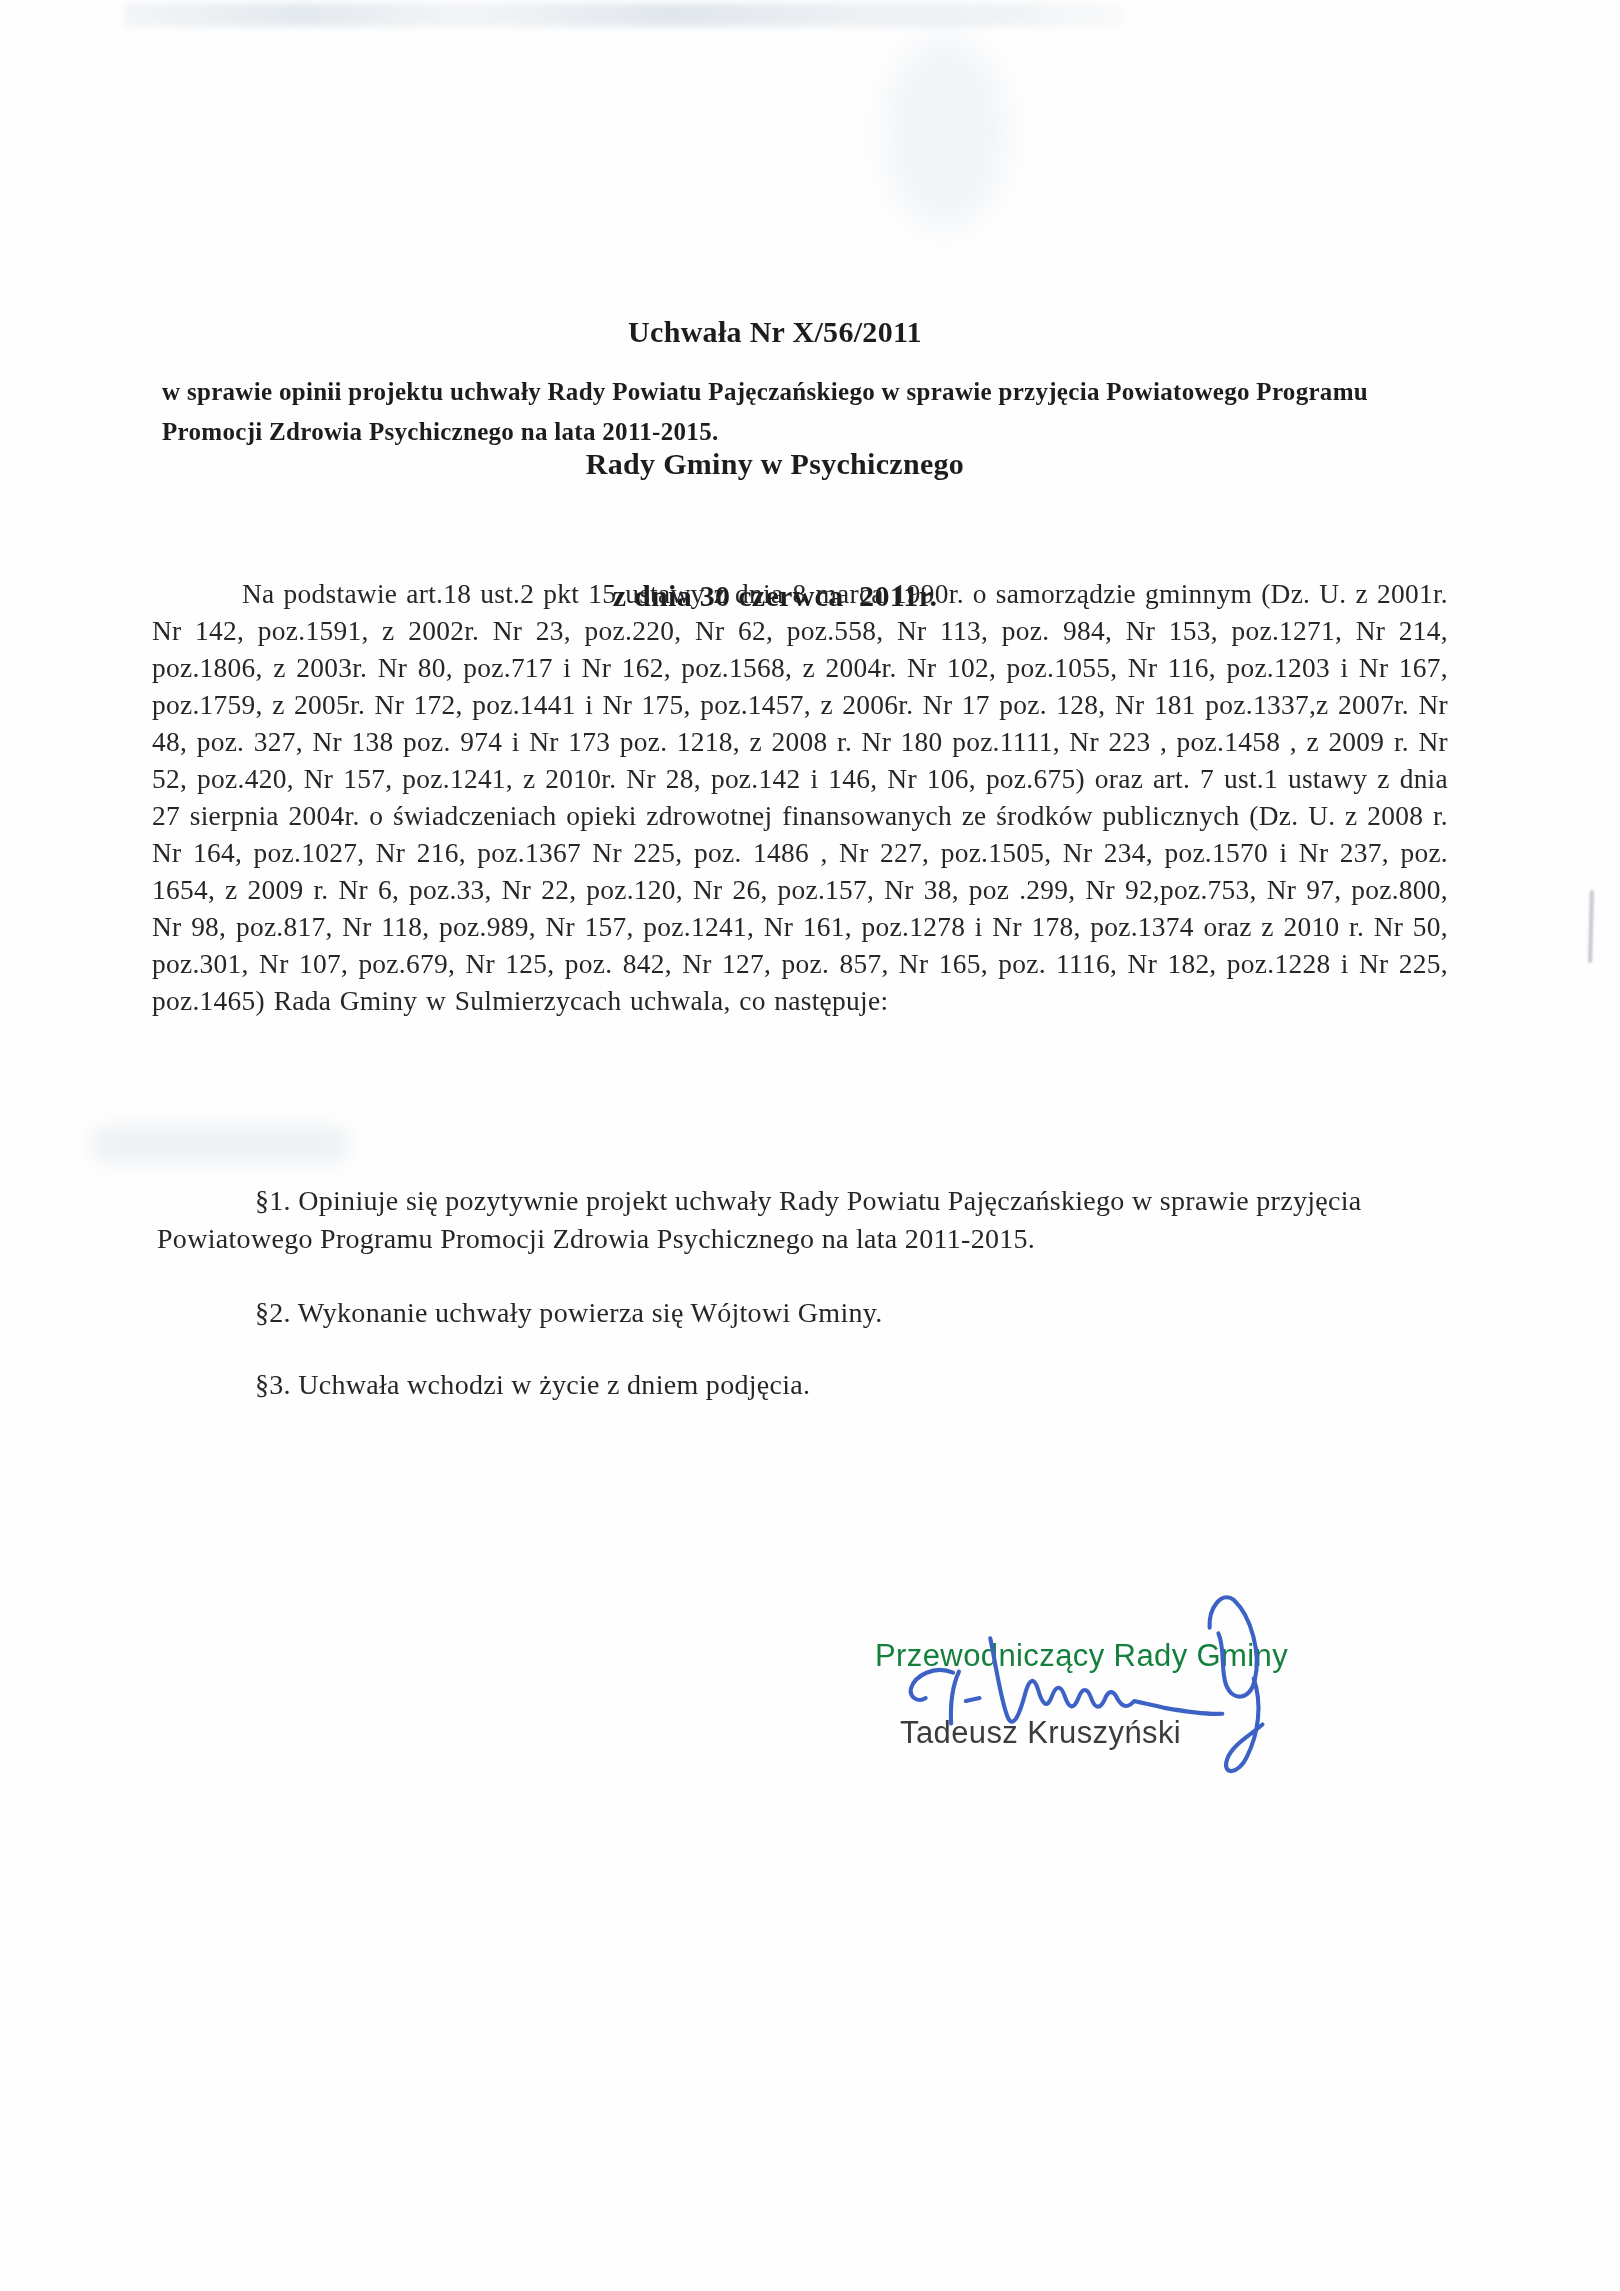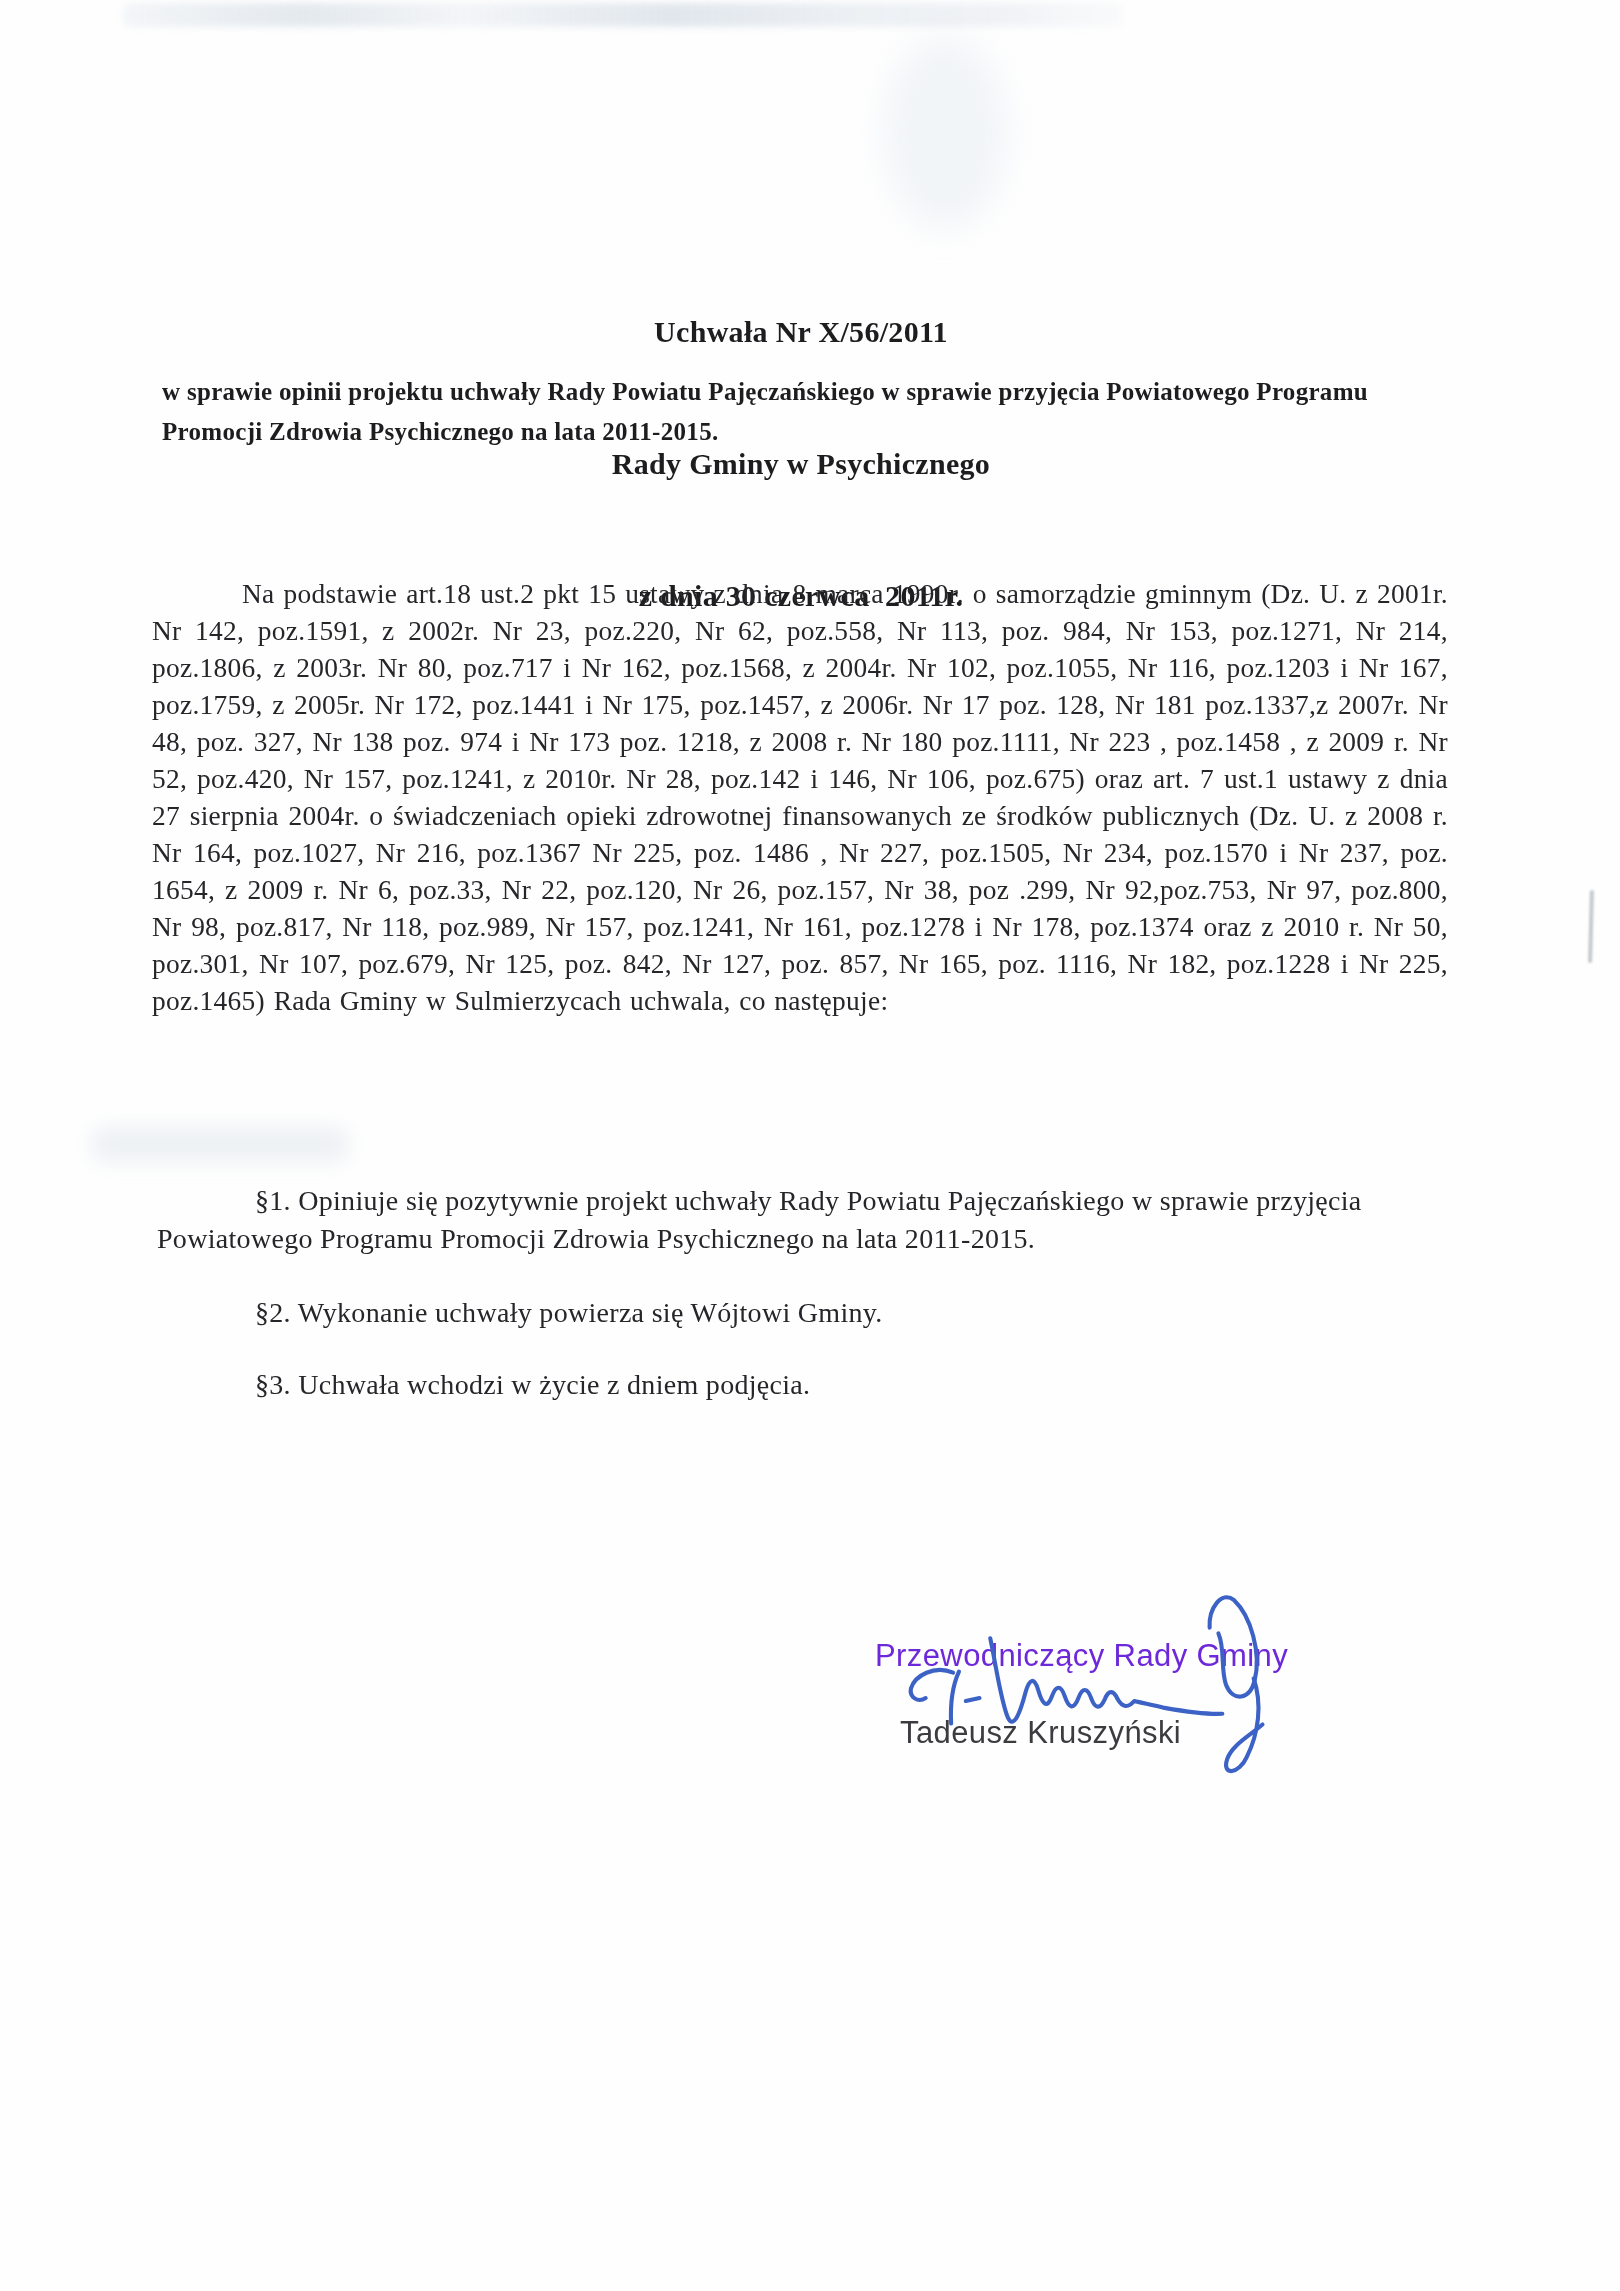--- a/index.html
+++ b/index.html
@@ -42,21 +42,21 @@
     left: 1589px; top: 890px; width: 3.9px; height: 73px;
     background: rgba(148,158,170,0.55);
     filter: blur(1px);
     transform: rotate(1.5deg);
     border-radius: 2px;
   }
 
   
   .heading {
     position: absolute;
-    left: 154px; top: 222px; width: 1294px;
+    left: 128px; top: 222px; width: 1294px;
     text-align: center;
     font-weight: bold;
     font-size: 30px;
     line-height: 44px;
     color: #1d1d20;
     letter-spacing: 0.3px;
     white-space: pre-wrap;
   }
   .subject {
     position: absolute;
@@ -91,21 +91,21 @@
   .s1 { top: 1182px; }
   .s2 { top: 1294px; }
   .s3 { top: 1366px; }
 
   
   .sig-role {
     position: absolute;
     left: 875px; top: 1638px;
     font-family: "Liberation Sans", "DejaVu Sans", sans-serif;
     font-size: 31px;
-    color: #6d28d9;
+    color: #15803d;
     letter-spacing: 0.4px;
   }
   .sig-name {
     position: absolute;
     left: 900px; top: 1715px;
     font-family: "Liberation Sans", "DejaVu Sans", sans-serif;
     font-size: 31px;
     color: #3c3c40;
     letter-spacing: 0.4px;
   }

